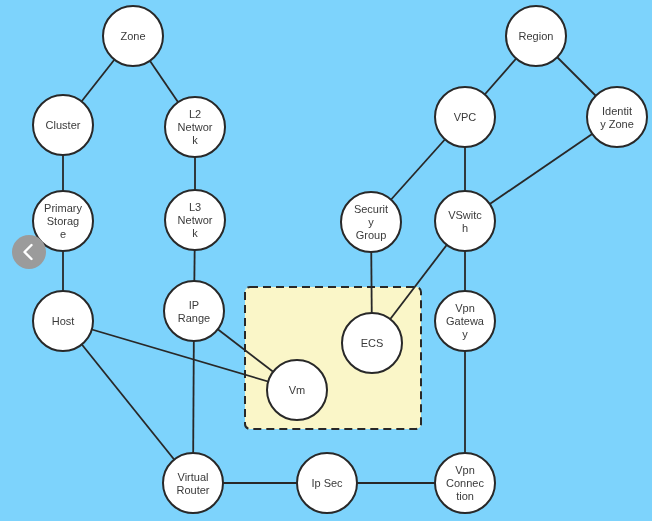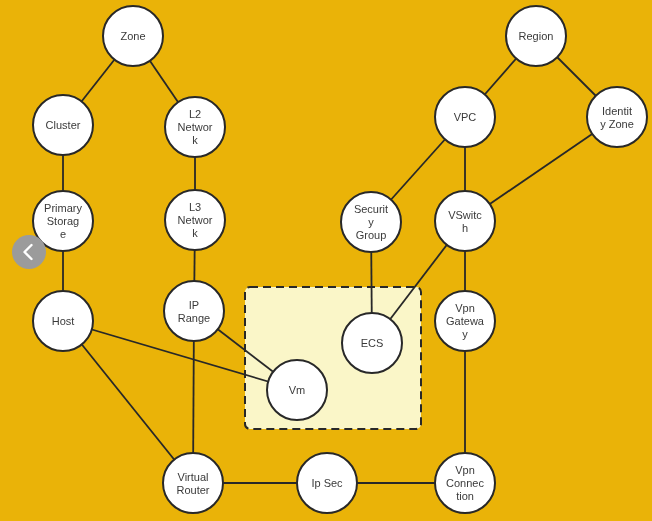--- a/index.html
+++ b/index.html
@@ -1,16 +1,16 @@
 <!DOCTYPE html>
 <html><head>
 <meta charset="utf-8">
 <style>
   html,body{margin:0;padding:0;background:#ffffff;}
-  .canvas{position:relative;width:652px;height:521px;background:#eab308;overflow:hidden;
+  .canvas{position:relative;width:652px;height:521px;background:#7dd3fc;overflow:hidden;
           font-family:"Liberation Sans",sans-serif;}
   svg text{font-family:"Liberation Sans",sans-serif;font-size:11px;}
   .nav-prev{position:absolute;left:12px;top:235px;width:34px;height:34px;border-radius:50%;
             border:none;padding:0;background:#9b9b9b;cursor:pointer;display:flex;
             align-items:center;justify-content:center;}
 </style>
 </head>
 <body>
 
 <div class="canvas">

